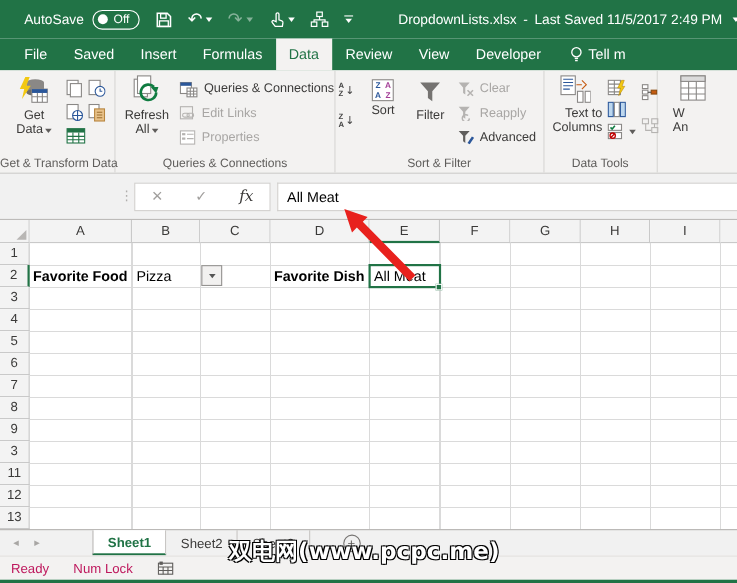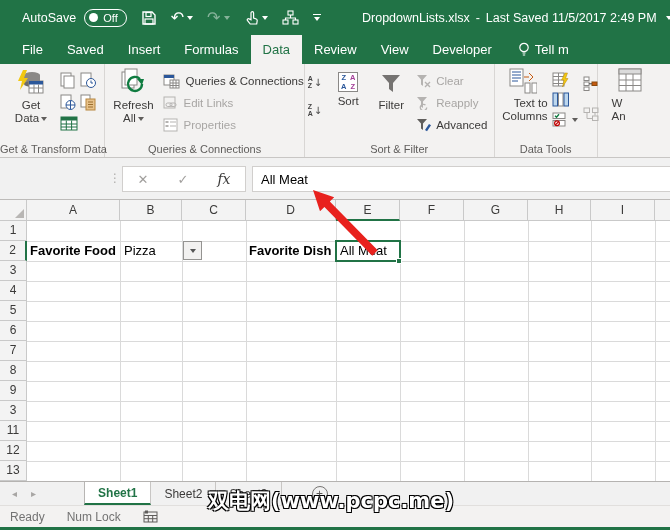--- a/index.html
+++ b/index.html
@@ -107,21 +107,21 @@
           border-right:1px solid #c8c6c4; }
   .stab.active { background:#fff; color:#217346; font-weight:bold; border-left:1px solid #b7b5b3;
                  border-bottom:2px solid #217346; }
   .newsheet { width:16px; height:16px; border:1px solid #767472; border-radius:50%; color:#5a5856;
               display:flex; align-items:center; justify-content:center; font-size:12px; line-height:12px;
               margin-left:30px; align-self:center; cursor:pointer; }
 
   
   .statusbar { position:absolute; left:0; top:505px; width:670px; height:22px; background:#f3f2f1;
                border-top:1px solid #e1dfdd; display:flex; align-items:center; gap:22px; padding-left:10px;
-               font-size:12px; color:#737373; }
+               font-size:12px; color:#be185d; }
   .greenedge { position:absolute; left:0; top:527px; width:670px; height:3px; background:#217346; }
 
   
   .watermark { position:absolute; left:208px; top:487px; z-index:60; font-size:21px; font-weight:bold;
                color:#fff; white-space:nowrap; pointer-events:none; font-family:"DejaVu Sans",sans-serif;
                text-shadow:-1px -1px 0 #000, 1px -1px 0 #000, -1px 1px 0 #000, 1px 1px 0 #000; }
 </style>
 </head>
 <body>
 

